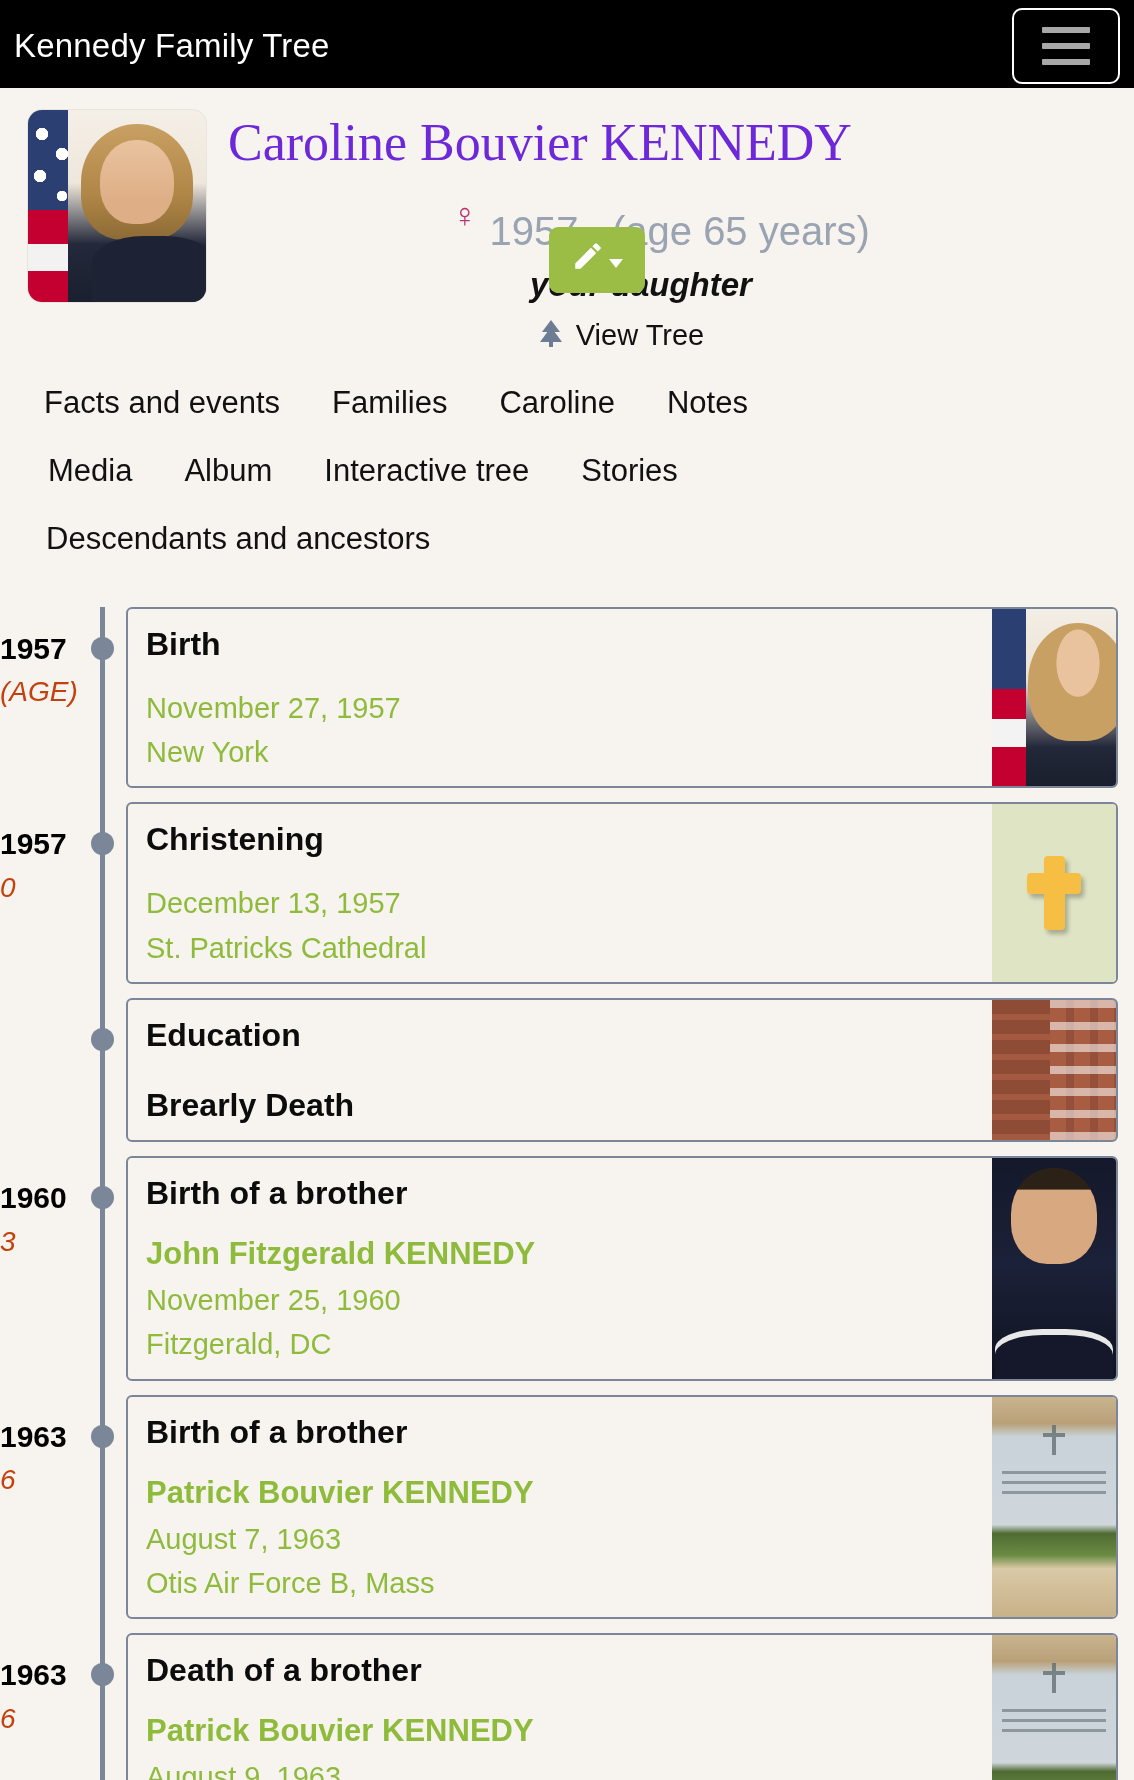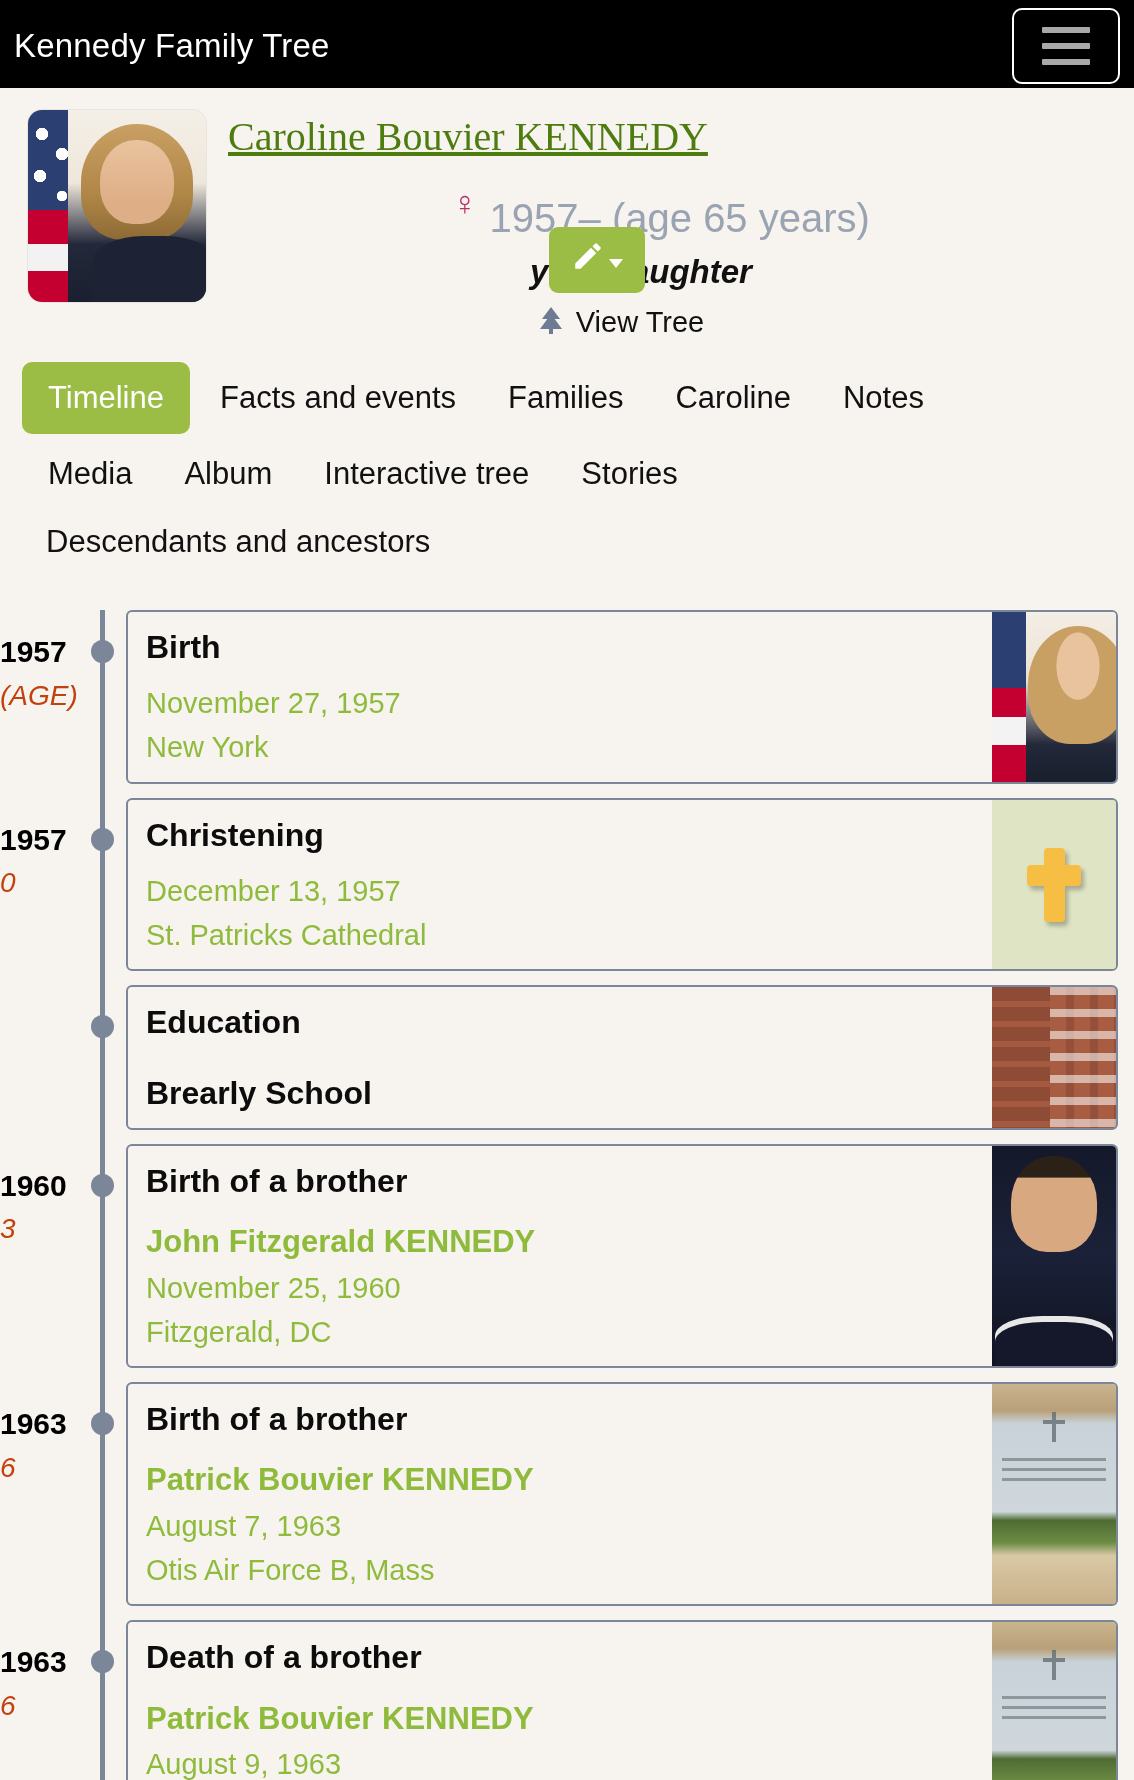--- a/index.html
+++ b/index.html
@@ -94,25 +94,24 @@
     background: linear-gradient(180deg,#e9c39e 0%, #deae86 75%);
   }
   .avatar .torso {
     position: absolute; left: 24px; right: -10px; bottom: 0; height: 66px;
     background: #1d2335; border-radius: 42% 42% 0 0;
   }
 
   .meta { padding-left: 22px; padding-top: 6px; flex: 1 1 auto; }
   .person-name {
     font-family: "Liberation Serif", serif;
-    font-size: 40px;
-    color: #4d7c0f;
+    font-size: 52px;
+    color: #6d28d9;
     line-height: 1.05;
     white-space: nowrap;
-    text-decoration: underline;
   }
   .life-row {
     display: flex; align-items: center; justify-content: center;
     gap: 12px; margin-top: 6px; padding-right: 40px;
   }
   .sex-icon { color: #b8326b; font-size: 34px; line-height: 1; }
   .life-dates { color: #9aa3b1; font-size: 40px; margin-top: 32px; }
   .relation {
     text-align: center; font-style: italic; font-weight: bold;
     font-size: 33px; color: #111; margin-top: 12px; padding-right: 80px;
@@ -192,21 +191,21 @@
     min-height: 136px;
     margin-right: 16px;
   }
   .card-body { flex: 1 1 auto; padding: 14px 18px 16px 18px; }
   .card-title { font-size: 32px; font-weight: bold; color: #0c0c0c; line-height: 1.35; }
   .card-person {
     font-size: 31px; font-weight: bold; color: #8fbb3c;
     margin-top: 20px; line-height: 1.25;
   }
   .card-line { font-size: 29px; color: #8fbb3c; margin-top: 8px; line-height: 1.25; }
-  .card-title + .card-line { margin-top: 16px; }
+  .card-title + .card-line { margin-top: 24px; }
   .card-sub { font-size: 32px; font-weight: bold; color: #0c0c0c; margin-top: 30px; }
 
   .thumb { width: 124px; flex: 0 0 124px; align-self: stretch; position: relative; overflow: hidden; }
 
   
   .thumb.portrait-caroline {
     background: linear-gradient(180deg,#f3eee6 0%, #ece2d4 40%, #23283a 78%, #1a1f2d 100%);
   }
   .thumb.portrait-caroline::before {
     content:""; position:absolute; left:0; top:0; bottom:0; width:34px;
@@ -327,21 +326,20 @@
   <button class="edit-btn">
     <span class="pencil">
       <svg width="34" height="34" viewBox="0 0 24 24" aria-hidden="true">
         <path d="M3 17.25V21h3.75L17.81 9.94l-3.75-3.75L3 17.25zM20.71 7.04a1 1 0 0 0 0-1.41l-2.34-2.34a1 1 0 0 0-1.41 0l-1.83 1.83 3.75 3.75 1.83-1.83z" fill="#ffffff"></path>
       </svg>
     </span>
     <span class="caret-down"></span>
   </button>
 
   <div class="tabs">
-    <div class="tab active">Timeline</div>
     <div class="tab">Facts and events</div>
     <div class="tab">Families</div>
     <div class="tab">Caroline</div>
     <div class="tab">Notes</div>
   </div>
 
   <div class="tabs tabs-row2">
     <div class="tab">Media</div>
     <div class="tab">Album</div>
     <div class="tab">Interactive tree</div>
@@ -391,21 +389,21 @@
 
     <div class="tl-row">
       <div class="tl-left">
         <div class="tl-year"></div>
         <div class="tl-age"></div>
       </div>
       <div class="tl-dot"></div>
       <div class="card">
         <div class="card-body">
           <div class="card-title">Education</div>
-          <div class="card-sub">Brearly School</div>
+          <div class="card-sub">Brearly Death</div>
         </div>
         <div class="thumb building"></div>
       </div>
     </div>
 
     <div class="tl-row">
       <div class="tl-left">
         <div class="tl-year">1960</div>
         <div class="tl-age">3</div>
       </div>

